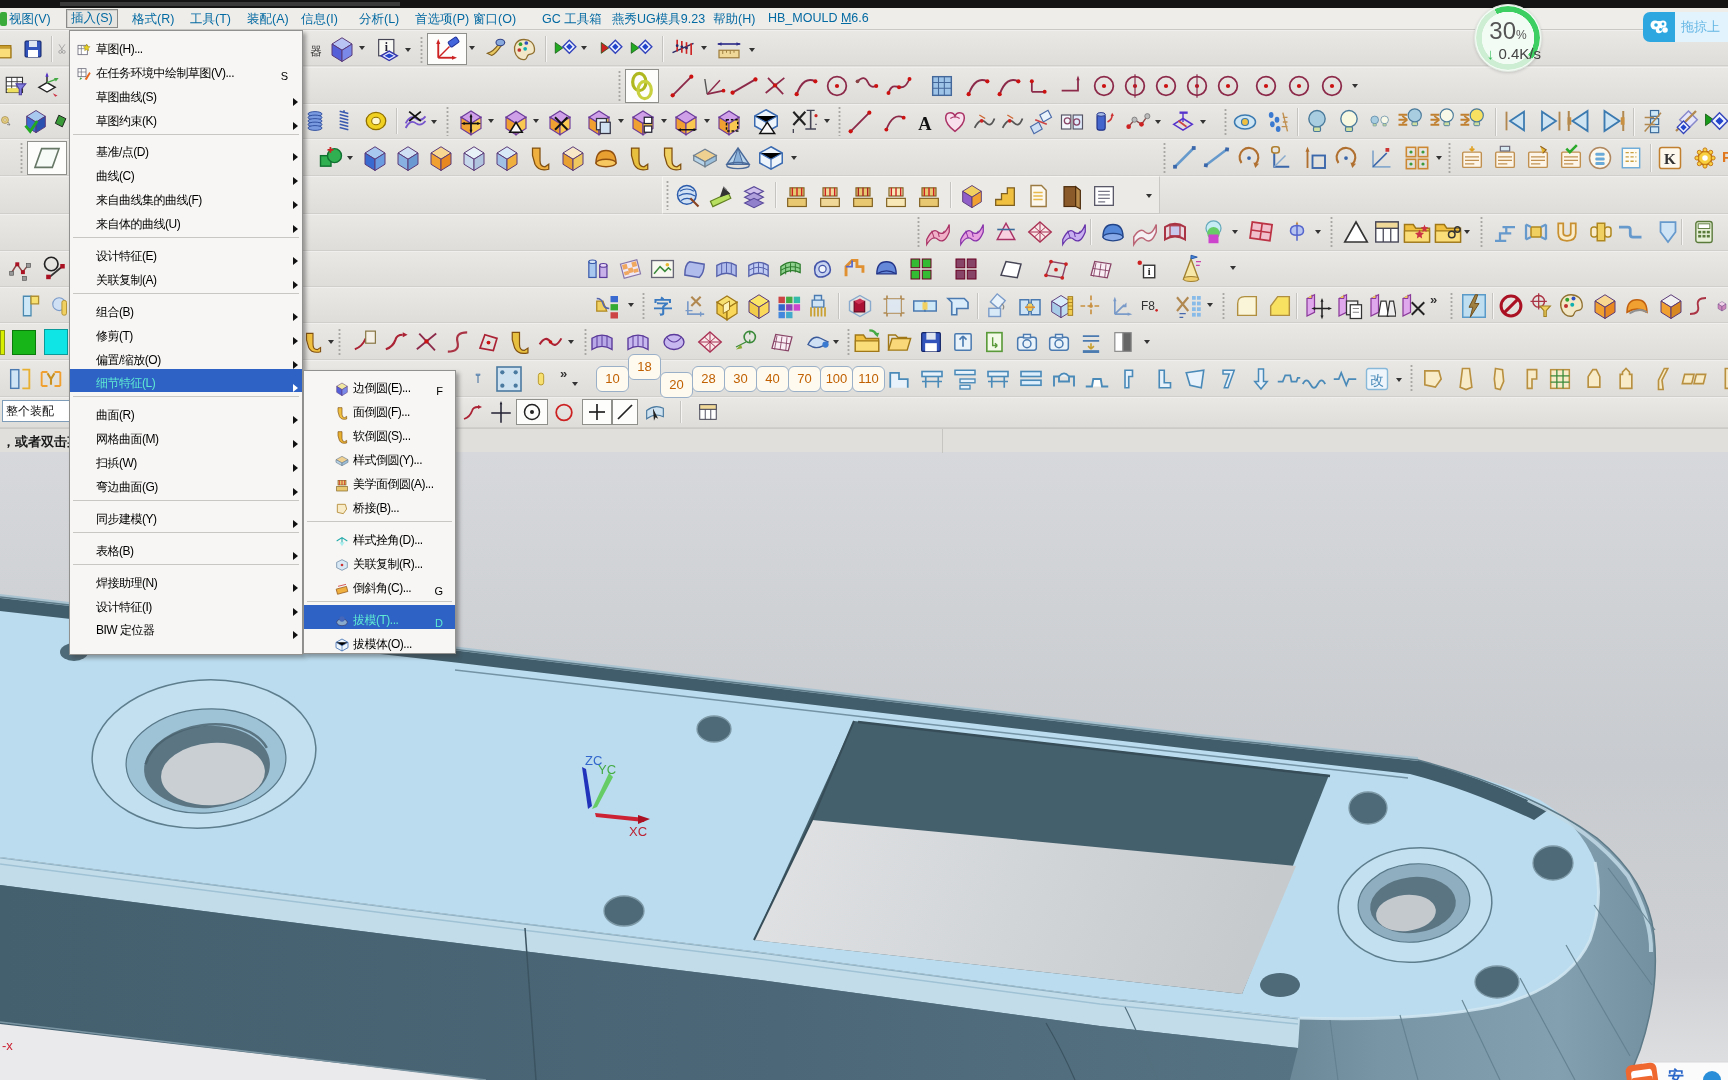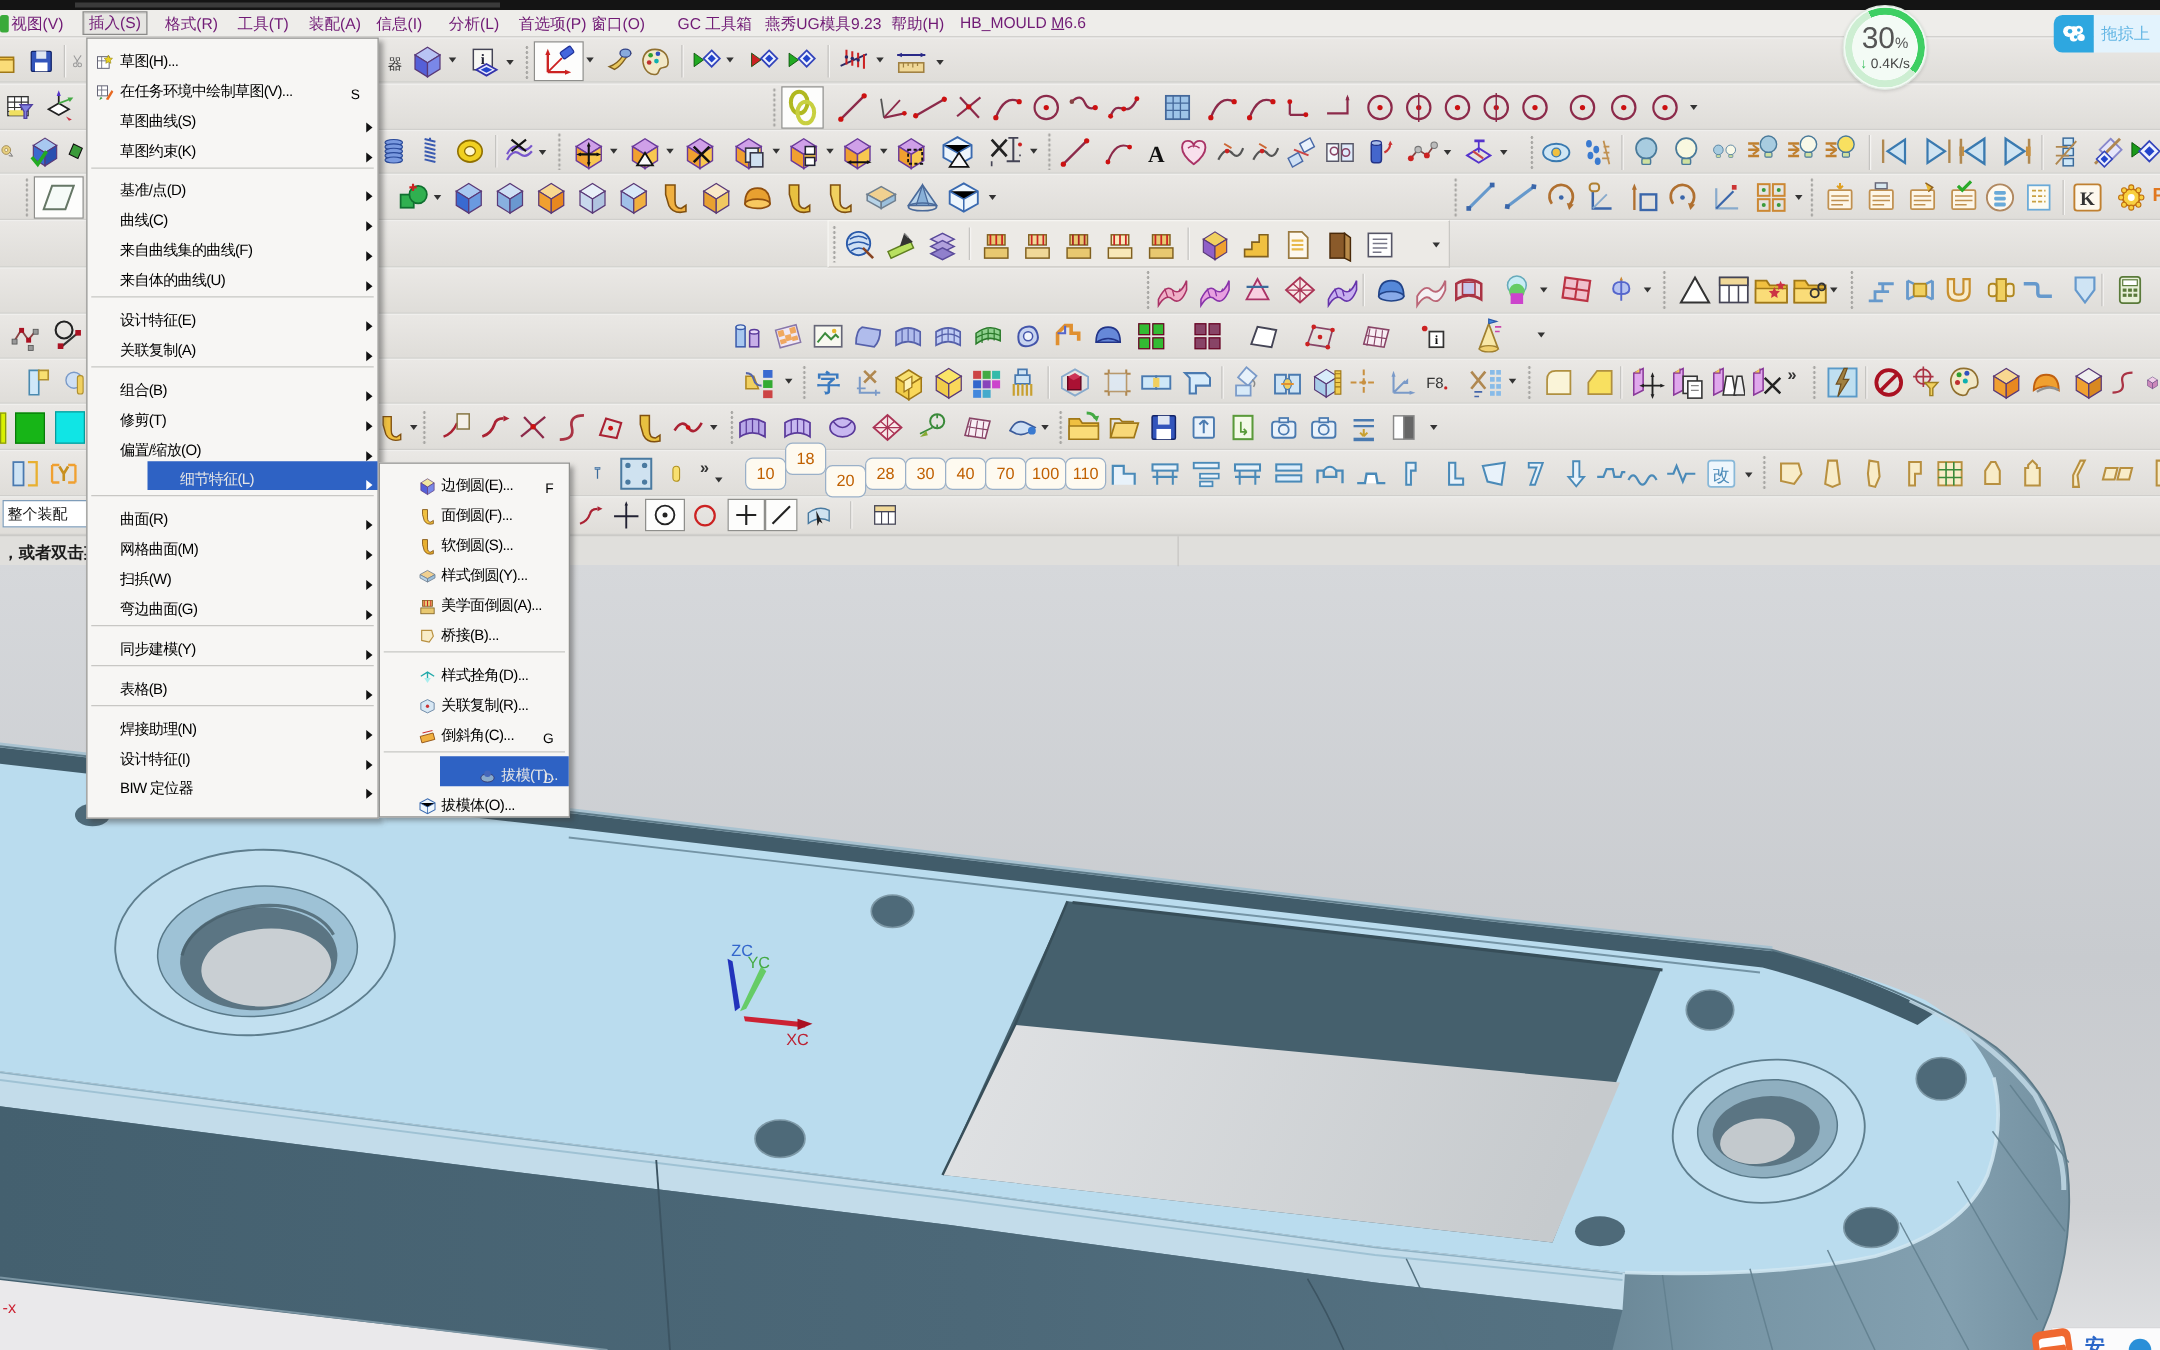--- a/index.html
+++ b/index.html
@@ -1,18 +1,18 @@
 <!DOCTYPE html>
 <html><head><meta charset="utf-8"><style>
 * { margin:0; padding:0; box-sizing:border-box; }
 html,body { width:1728px; height:1080px; overflow:hidden; font-family:"Liberation Sans",sans-serif; }
 #root { position:relative; width:1728px; height:1080px; background:#e2e1de; }
 #titlebar { position:absolute; left:0; top:0; width:1728px; height:8px; background:#141414; }
 #menubar { position:absolute; left:0; top:8px; width:1728px; height:22px; background:#eeedea; border-bottom:1px solid #c9c8c5; }
-.mb { position:absolute; top:3px; font-size:12.5px; color:#701a75; white-space:nowrap; }
+.mb { position:absolute; top:3px; font-size:12.5px; color:#0369a1; white-space:nowrap; }
 .mb.sel { border:1px solid #8a8a88; background:#e6e5e2; padding:0 4px; box-shadow:inset 1px 1px 0 #cfcecb; }
 .ic { position:absolute; }
 .da { position:absolute; width:0; height:0; border-left:3.5px solid transparent; border-right:3.5px solid transparent; border-top:4px solid #333; }
 .vsep { position:absolute; width:2px; border-left:1px solid #c5c4c1; border-right:1px solid #f5f4f2; }
 .hnd { position:absolute; width:3px; background-image:radial-gradient(circle, #a8a7a4 1px, transparent 1.2px); background-size:3px 4px; }
 .row { position:absolute; left:0; width:1728px; border-top:1px solid #f0efed; border-bottom:1px solid #d0cfcc; background:linear-gradient(#eae8e5,#dfddd9); }
 .numbtn { position:absolute; width:33px; height:26px; background:#fefaf0; border:1px solid #9ab0c8; border-radius:6px; font-size:13px; color:#c06000; text-align:center; line-height:24px; }
 .combo { position:absolute; background:#fff; border:1px solid #7f9db9; font-size:12px; color:#111; }
 .combo span { display:inline-block; padding:2px 0 0 3px; }
 .combo i { position:absolute; right:1px; top:1px; width:15px; height:18px; background:#dfeaf5; border-left:1px solid #9ab0c8; }
@@ -22,33 +22,33 @@
  box-shadow:3px 3px 4px rgba(60,60,60,0.45); z-index:40; padding-top:3px; }
 #submenu { position:absolute; left:303px; top:370px; width:153px; height:284px; background:#f7f6f4; border:1px solid #91918f;
  box-shadow:3px 3px 4px rgba(60,60,60,0.45); z-index:41; padding-top:2px; }
 .mi { position:relative; height:23.9px; display:flex; align-items:flex-end; font-size:12px; color:#000; }
 .mi .mico { width:26px; padding-left:6px; display:flex; align-items:center; }
 #submenu .mi .mico { width:24px; padding-left:5px; }
 .mi .mtxt { white-space:nowrap; letter-spacing:-0.5px; }
 .mi .msc { position:absolute; right:14px; font-size:11px; }
 #submenu .mi .msc { right:12px; }
 .mi .marr { position:absolute; right:4px; width:0; height:0; border-top:4px solid transparent; border-bottom:4px solid transparent; border-left:5px solid #111; }
-.mi.hl { background:#2e62c4; color:#e5e5e5;margin-left:48px; }
+.mi.hl { background:#2e62c4; color:#5eead4; }
 .mi.hl .marr { border-left-color:#fff; }
 .msep { height:5px; border-bottom:1px solid #c8c7c4; margin:0 3px 3px 3px; }
 #submenu .mi { height:24px;padding-left:25px; }
 .badge { position:absolute; left:1474px; top:4px; width:68px; height:68px; border-radius:50%; background:#fdfffd;
  border:1px solid #e0e8e0; box-shadow:0 1px 3px rgba(0,0,0,0.15); z-index:50; }
 .badge { background:#f3fbf5; }
 .badge .ring { position:absolute; inset:1px; border-radius:50%;
  background:conic-gradient(from -25deg, #3ecf63 0 155deg, #cdeed2 155deg 360deg);
  -webkit-mask:radial-gradient(circle, transparent 26px, #000 26.5px); mask:radial-gradient(circle, transparent 26px, #000 26.5px); }
 .badge .pct { position:absolute; left:0; top:12px; width:66px; text-align:center; font-size:24px; color:#555; }
 .badge .pct small { font-size:12px; }
-.badge .spd { position:absolute; left:0; top:40px; width:66px; text-align:center; font-size:11px; color:#444; }
+.badge .spd { position:absolute; left:0; top:40px; width:66px; text-align:right; font-size:15px; color:#444; }
 .bdbtn { position:absolute; left:1643px; top:12px; height:30px; z-index:50; display:flex; }
 .bdbtn .lt { width:32px; height:30px; background:#2ea7e0; border-radius:7px 0 0 7px; position:relative; }
 .bdbtn .rt { width:53px; height:30px; background:#e3f3fd; color:#64b6e4; font-size:13px; line-height:30px; padding-left:6px; white-space:nowrap; overflow:hidden; }
 </style></head>
 <body>
 <div id="root">
 <div id="titlebar">
       <div style="position:absolute;left:60px;top:2px;width:340px;height:4px;background:#3a3a3a"></div>
     </div>
 <div id="menubar">

